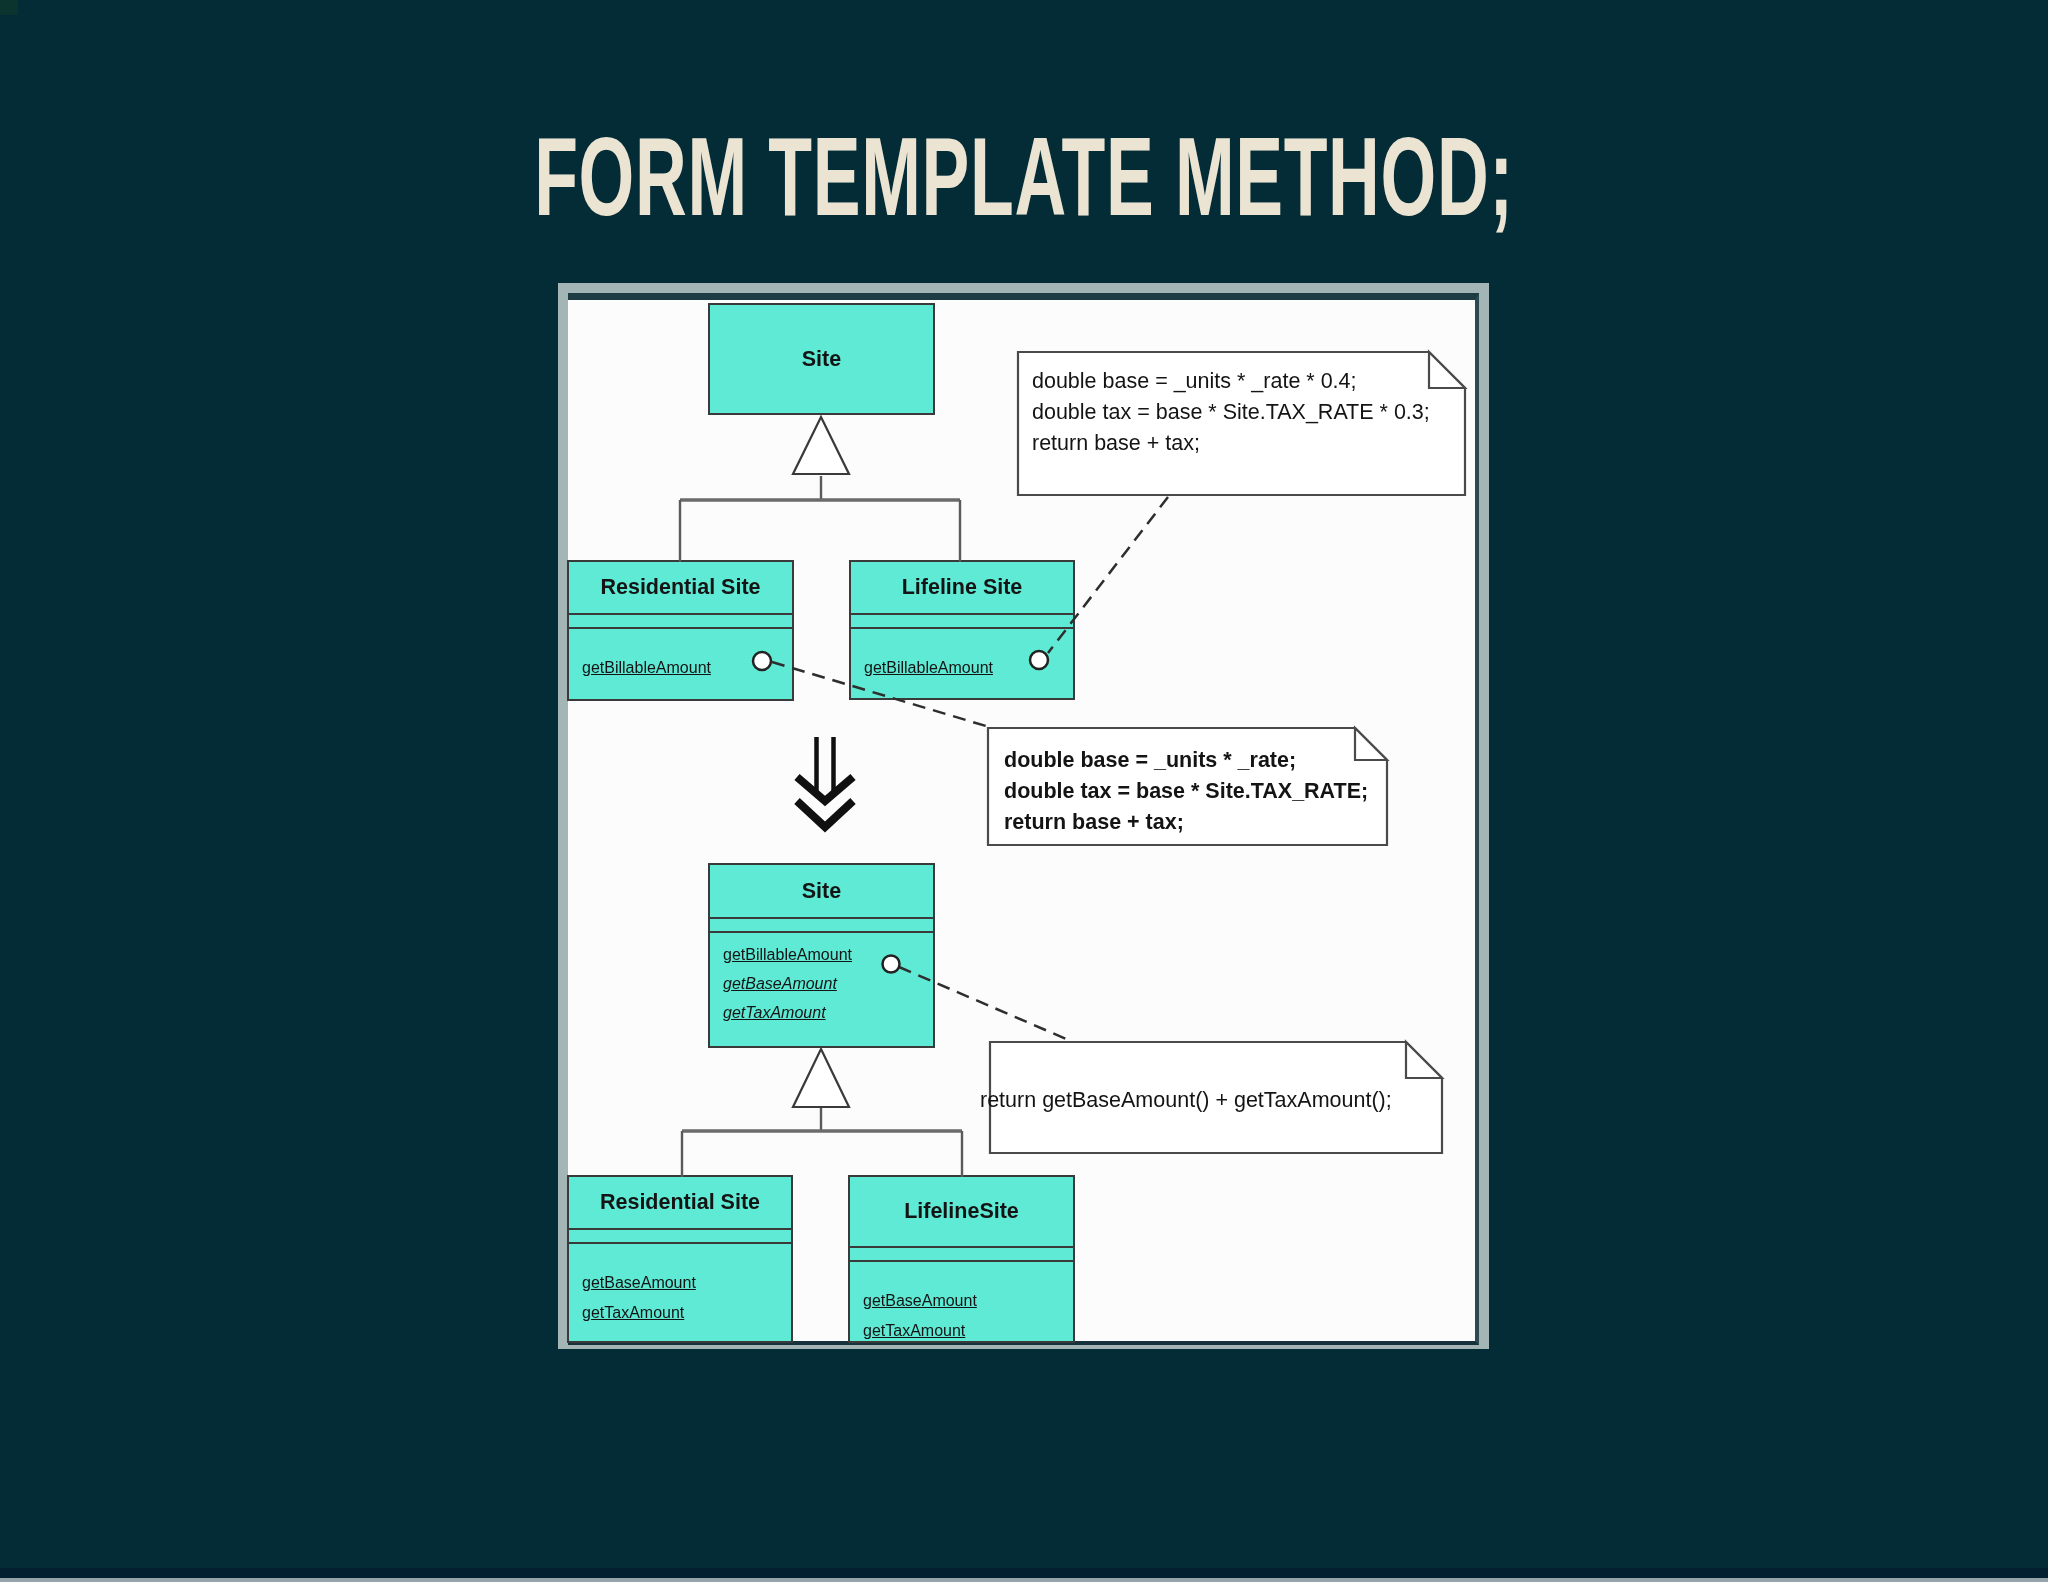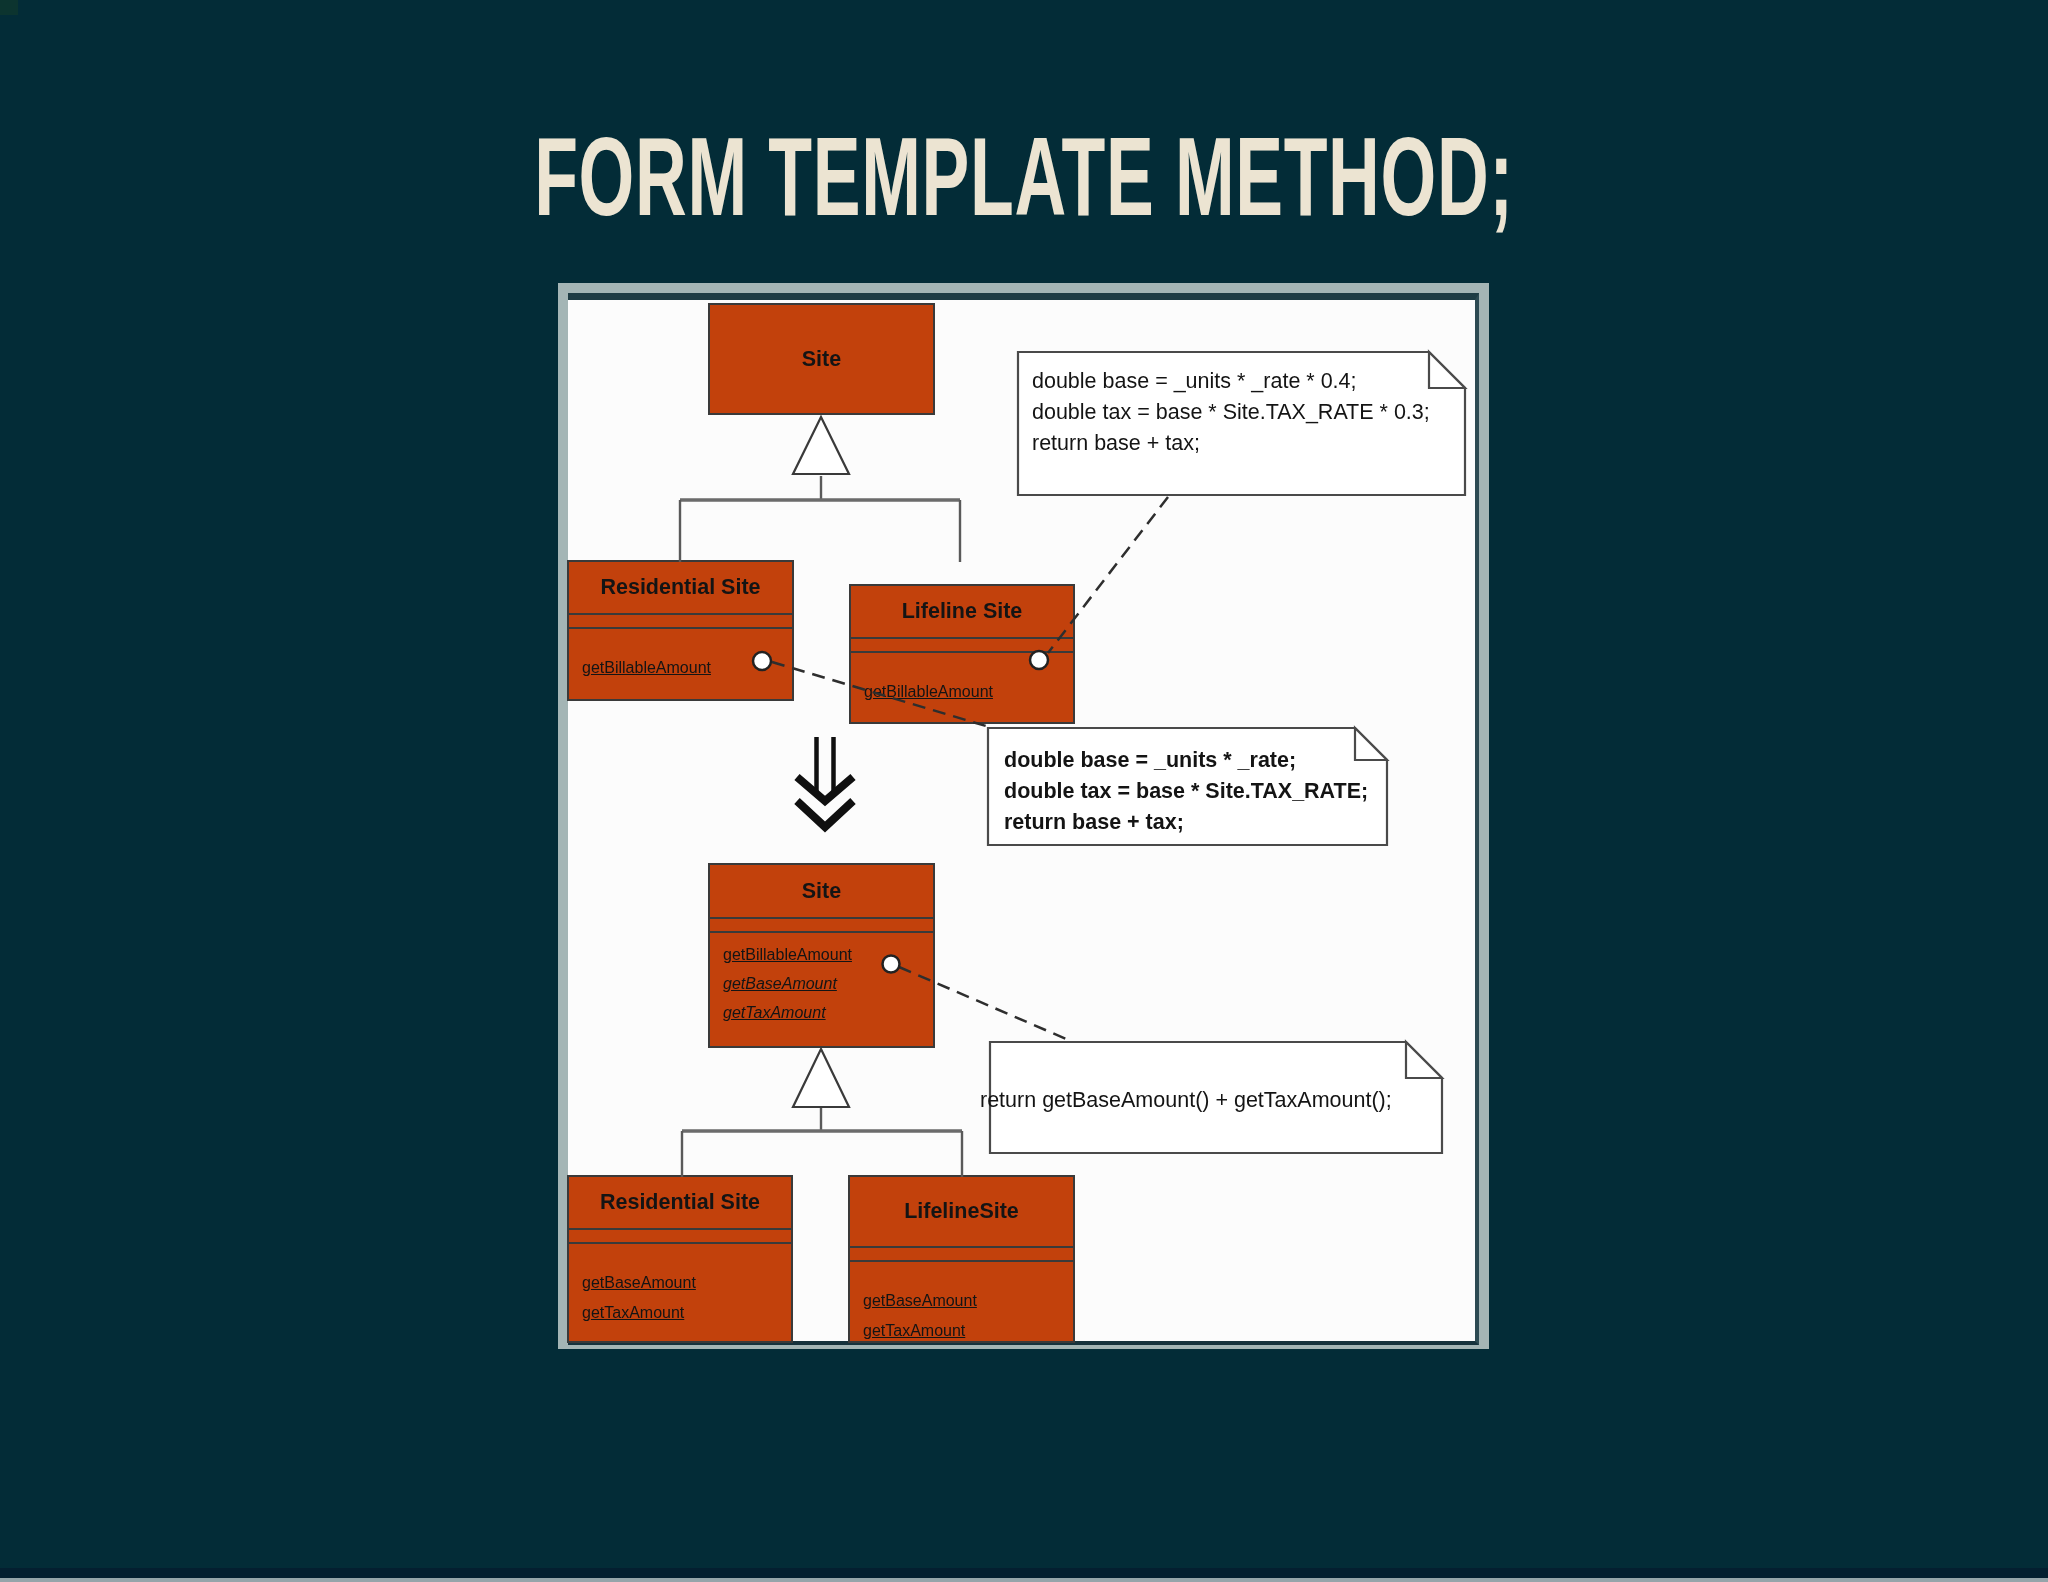--- a/index.html
+++ b/index.html
@@ -30,21 +30,21 @@
   .frame-inner {
     position: absolute; left: 10px; top: 10px; right: 10px; bottom: 4px;
     background: #fcfcfc;
     border-top: 7px solid #1e3c44;
     border-right: 4px solid #2c4a52;
     border-bottom: 4px solid #16323c;
     box-sizing: border-box;
   }
 
   .ubox {
-    position: absolute; background: #c2410c;
+    position: absolute; background: #5eead4;
     border: 2.5px solid #3a3a3a; box-sizing: border-box;
     color: #141414; z-index: 2;
   }
   .ubox .t {
     display: flex; align-items: center; justify-content: center;
     font-weight: bold; font-size: 21.5px; white-space: nowrap;
   }
   .ubox .t.full { height: 100%; }
   .sep {
     height: 16px; box-sizing: border-box;
@@ -81,21 +81,21 @@
   </div>
 
   <div class="ubox" style="left:567px;top:560px;width:227px;height:141px;">
     <div class="t" style="height:51px;">Residential Site</div>
     <div class="sep"></div>
     <div class="methods">
       <div>getBillableAmount</div>
     </div>
   </div>
 
-  <div class="ubox" style="left:849px;top:560px;width:226px;height:140px;margin-top:24px;">
+  <div class="ubox" style="left:849px;top:560px;width:226px;height:140px;">
     <div class="t" style="height:51px;">Lifeline Site</div>
     <div class="sep"></div>
     <div class="methods">
       <div>getBillableAmount</div>
     </div>
   </div>
 
   <div class="ubox" style="left:708px;top:863px;width:227px;height:185px;">
     <div class="t" style="height:52px;">Site</div>
     <div class="sep"></div>

